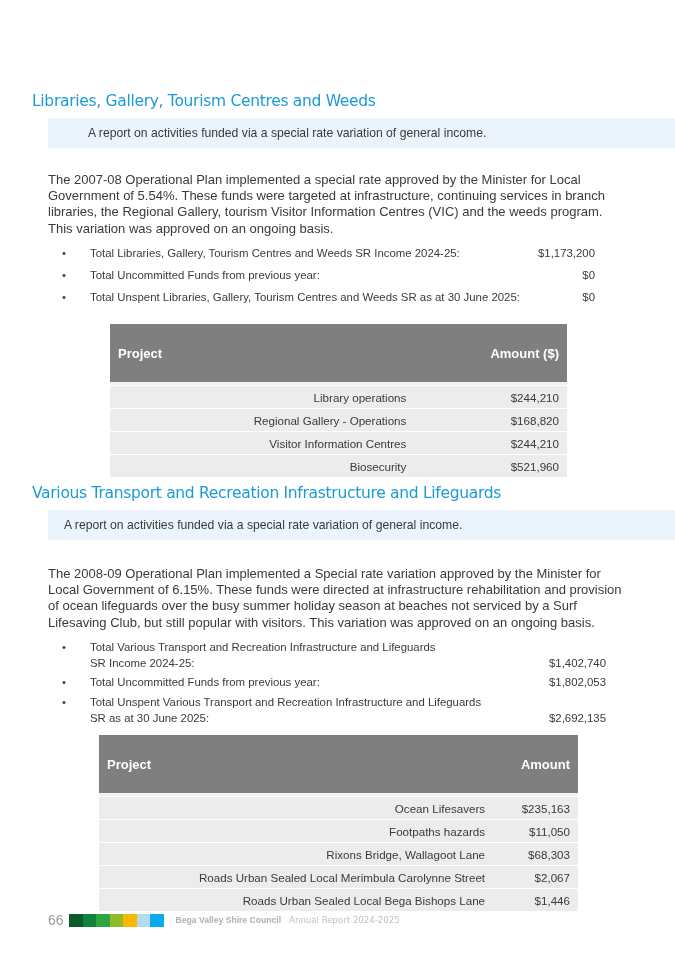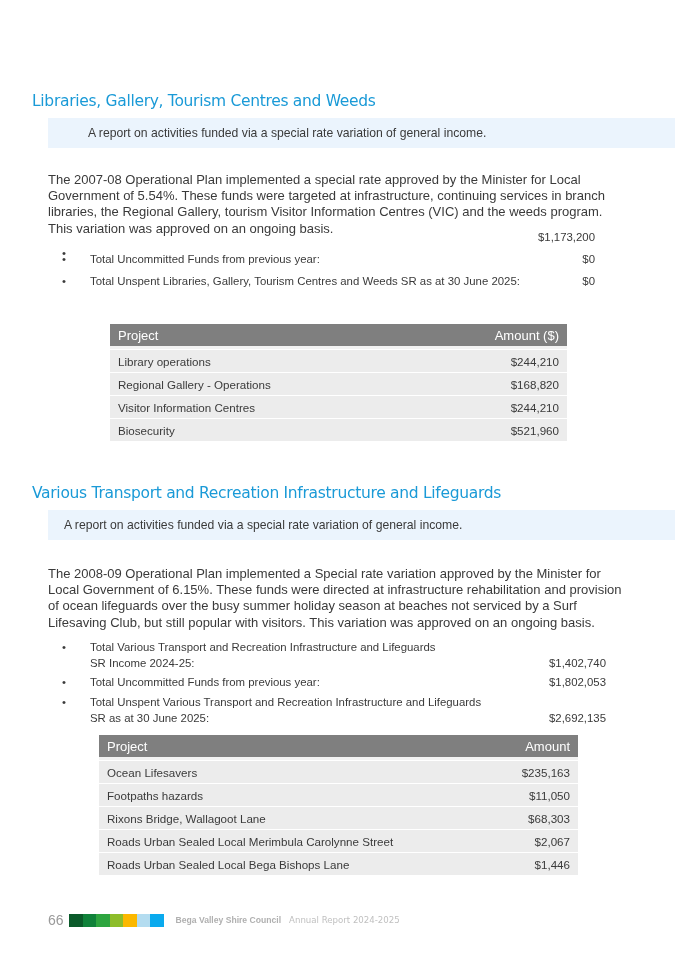--- a/index.html
+++ b/index.html
@@ -21,25 +21,25 @@
     font-size: 13px; line-height: 16.2px; color: #3a3a3a;
   }
   .bullets { position: absolute; margin: 0; padding: 0; list-style: none; font-size: 11.4px; color: #3a3a3a; }
   .bullets li { position: relative; line-height: 16.2px; padding-left: 42px; }
   .bullets li .dot { position: absolute; left: 14px; top: 0; }
   .bullets li .val { position: absolute; right: 0; bottom: 0; }
   table.fund {
     position: absolute; border-collapse: separate; border-spacing: 0 1px; font-size: 11.6px;
   }
   table.fund th {
-    background: #7f7f7f; color: #ffffff; font-weight: normal; font-size: 13px;
-    height: 22px; padding: 0 8px; text-align: left; border-bottom: 3px solid #f2f2f2;
+    background: #7f7f7f; color: #ffffff; font-weight: bold; font-size: 13px;
+    height: 22px; padding: 18px 8px; text-align: left; border-bottom: 3px solid #f2f2f2;
   }
   table.fund th.amt { text-align: right; }
-  table.fund td { background: #ececec; height: 22px; padding: 0 8px; color: #3a3a3a; }
+  table.fund td { background: #ececec; height: 22px; padding: 0 8px; color: #3a3a3a; text-align: right; }
   table.fund td.amt { text-align: right; margin-top: 12px; }
   table.fund tr.total td { background: #bfd68b; font-weight: bold; color: #222; }
   .footer { position: absolute; left: 48px; top: 912px; height: 16px; display: flex; align-items: center; }
   .page-num { font-size: 14px; color: #9a9a9a; font-weight: normal; width: 21px; }
   .strip { display: flex; }
   .strip span { display: inline-block; width: 13.5px; height: 13px; }
   .footer-org { margin-left: 12px; font-family: Liberation Sans, sans-serif; font-size: 8.6px; color: #b0b0b0; font-weight: bold; }
   .footer-doc { margin-left: 8px; font-family: "DejaVu Sans", sans-serif; font-size: 8.6px; color: #c0c0c0; }
 </style>
 </head>
@@ -47,20 +47,21 @@
 
 <h2 class="section-title" style="top:92px;">Libraries, Gallery, Tourism Centres and Weeds</h2>
 <div class="intro-box" style="top:118px; padding-left:40px;">
   <span>A report on activities funded via a special rate variation of general income.</span>
 </div>
 <p class="para" style="top:172px;">The 2007-08 Operational Plan implemented a special rate approved by the Minister for Local Government of 5.54%. These funds were targeted at infrastructure, continuing services in branch libraries, the Regional Gallery, tourism Visitor Information Centres (VIC) and the weeds program. This variation was approved on an ongoing basis.</p>
 
 <ul class="bullets" style="left:48px; top:245px; width:547px;">
   <li style="margin-bottom:6px;">
     <span class="dot">•</span>
+    <span>Total Libraries, Gallery, Tourism Centres and Weeds SR Income 2024-25:</span>
     <span class="val">$1,173,200</span>
   </li>
   <li style="margin-bottom:6px;">
     <span class="dot">•</span>
     <span>Total Uncommitted Funds from previous year:</span>
     <span class="val">$0</span>
   </li>
   <li>
     <span class="dot">•</span>
     <span>Total Unspent Libraries, Gallery, Tourism Centres and Weeds SR as at 30 June 2025:</span>

